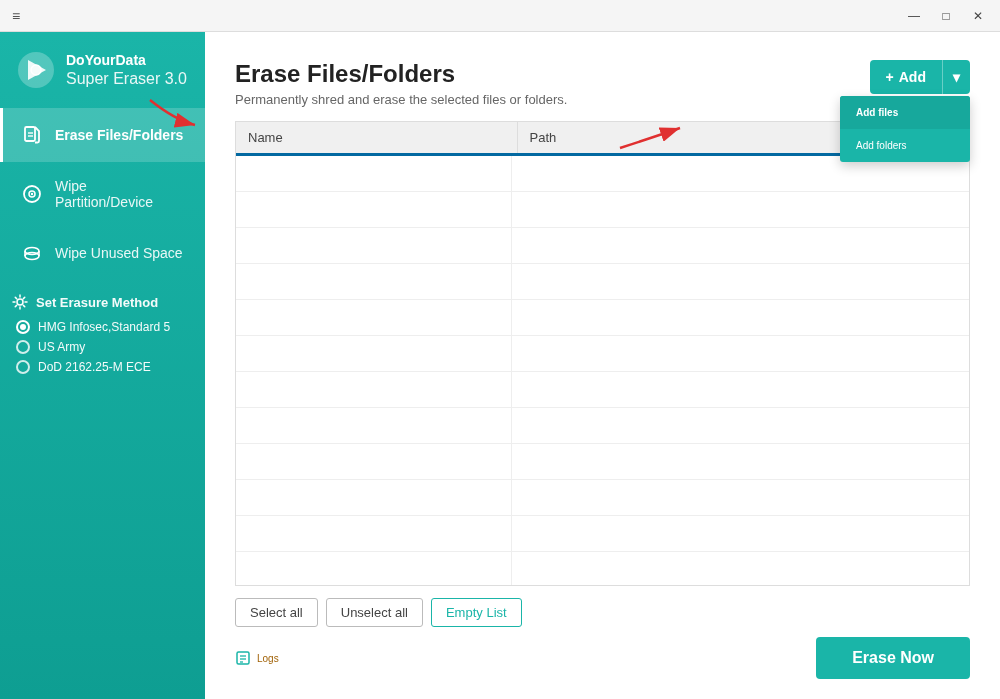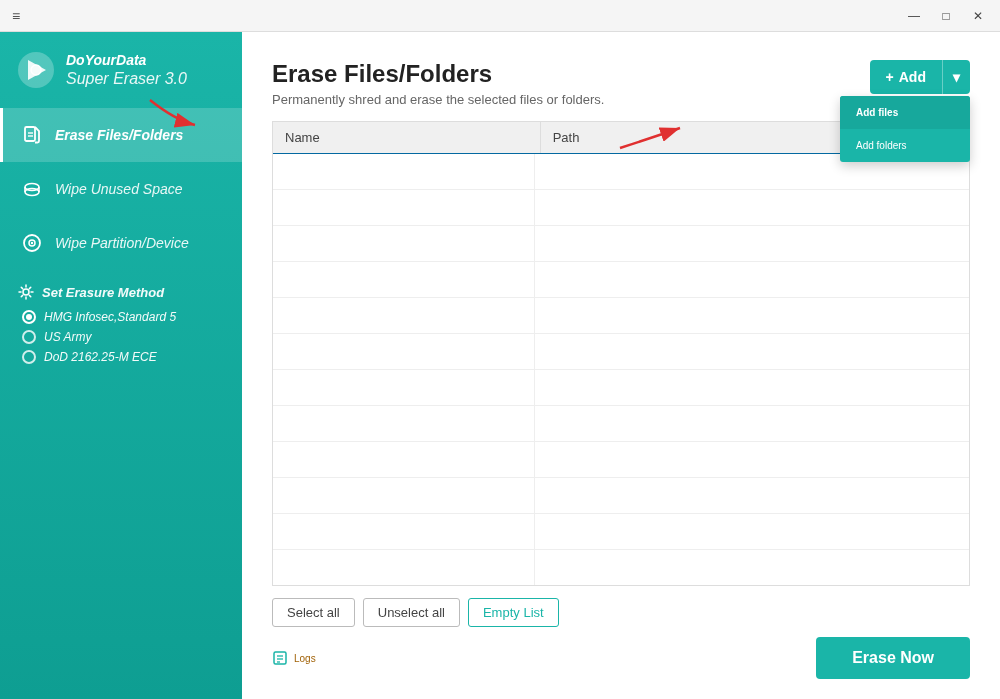--- a/index.html
+++ b/index.html
@@ -41,27 +41,26 @@
 
     
     .app-body {
       display: flex;
       flex: 1;
       overflow: hidden;
     }
 
     
     .sidebar {
-      width: 242px;
+      width: 205px;
       background: linear-gradient(180deg, #1ab5a8 0%, #0e9e92 100%);
       display: flex;
       flex-direction: column;
       flex-shrink: 0;
       padding-top: 0;
-      font-style: italic;
     }
     .sidebar-logo {
       display: flex;
       align-items: center;
       padding: 18px 16px 18px 16px;
       gap: 10px;
     }
     .logo-icon {
       width: 40px;
       height: 40px;
@@ -101,21 +100,21 @@
       width: 22px;
       height: 22px;
       display: flex;
       align-items: center;
       justify-content: center;
       flex-shrink: 0;
     }
 
     
     .erasure-section {
-      padding: 14px 18px 16px;
+      padding: 14px 12px 16px;
       color: rgba(255,255,255,0.95);
     }
     .erasure-title {
       display: flex;
       align-items: center;
       gap: 8px;
       font-size: 13px;
       font-weight: 600;
       margin-bottom: 10px;
     }
@@ -237,21 +236,21 @@
     .file-table-wrapper {
       flex: 1;
       border: 1px solid #ddd;
       overflow: hidden;
       display: flex;
       flex-direction: column;
     }
     .file-table-header {
       display: flex;
       background: #f0f0f0;
-      border-bottom: 1px solid #0369a1;
+      border-bottom: 3px solid #0369a1;
     }
     .table-col {
       padding: 8px 12px;
       font-size: 13px;
       color: #444;
       font-weight: 500;
       flex: 1;
       border-right: 1px solid #ddd;
     }
     .table-col:last-child { border-right: none; }
@@ -357,38 +356,38 @@
             <line x1="6" y1="8" x2="11" y2="8" stroke="white" stroke-width="1.4"></line>
             <line x1="6" y1="11" x2="11" y2="11" stroke="white" stroke-width="1.4"></line>
           </svg>
         </span>
         <span>Erase Files/Folders</span>
       </div>
 
       <div class="nav-item">
         <span class="nav-icon">
           <svg width="20" height="20" viewBox="0 0 20 20" fill="none" xmlns="http://www.w3.org/2000/svg">
+            <circle cx="10" cy="10" r="8" stroke="white" stroke-width="1.8" fill="none"></circle>
+            <circle cx="10" cy="10" r="3" stroke="white" stroke-width="1.5" fill="none"></circle>
+            <circle cx="10" cy="10" r="1.2" fill="white"></circle>
+          </svg>
+        </span>
+        <span>Wipe Partition/Device</span>
+      </div>
+
+      <div class="nav-item">
+        <span class="nav-icon">
+          <svg width="20" height="20" viewBox="0 0 20 20" fill="none" xmlns="http://www.w3.org/2000/svg">
             <ellipse cx="10" cy="13" rx="7" ry="3.5" stroke="white" stroke-width="1.6" fill="none"></ellipse>
             <path d="M3 13V8" stroke="white" stroke-width="1.6"></path>
             <path d="M17 13V8" stroke="white" stroke-width="1.6"></path>
             <ellipse cx="10" cy="8" rx="7" ry="3.5" stroke="white" stroke-width="1.6" fill="none"></ellipse>
           </svg>
         </span>
         <span>Wipe Unused Space</span>
-      </div>
-
-      <div class="nav-item">
-        <span class="nav-icon">
-          <svg width="20" height="20" viewBox="0 0 20 20" fill="none" xmlns="http://www.w3.org/2000/svg">
-            <circle cx="10" cy="10" r="8" stroke="white" stroke-width="1.8" fill="none"></circle>
-            <circle cx="10" cy="10" r="3" stroke="white" stroke-width="1.5" fill="none"></circle>
-            <circle cx="10" cy="10" r="1.2" fill="white"></circle>
-          </svg>
-        </span>
-        <span>Wipe Partition/Device</span>
       </div>
 
       <div class="erasure-section">
         <div class="erasure-title">
           <svg width="16" height="16" viewBox="0 0 16 16" fill="none">
             <circle cx="8" cy="8" r="3" stroke="white" stroke-width="1.5" fill="none"></circle>
             <path d="M8 1v2M8 13v2M1 8h2M13 8h2M3.22 3.22l1.41 1.41M11.36 11.36l1.41 1.41M3.22 12.78l1.41-1.41M11.36 4.64l1.41-1.41" stroke="white" stroke-width="1.5" stroke-linecap="round"></path>
           </svg>
           <span>Set Erasure Method</span>
         </div>

